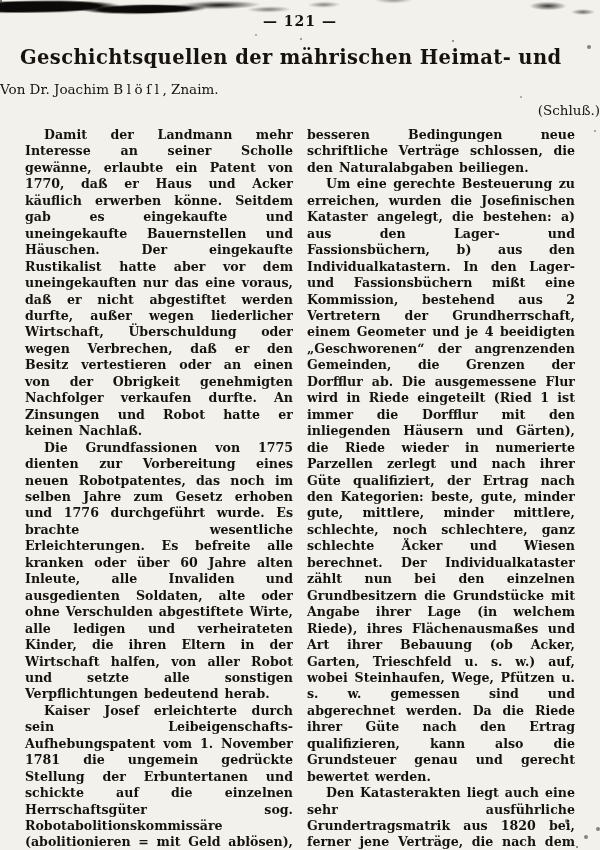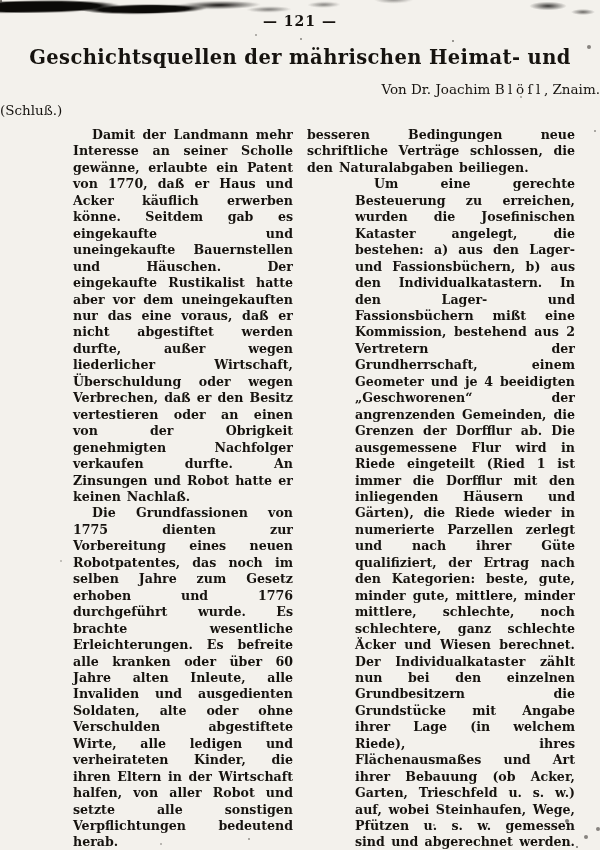--- a/index.html
+++ b/index.html
@@ -47,41 +47,41 @@
       566px 820px 0 1px rgba(25,22,18,.55),
       585px 836px 0 1px rgba(25,22,18,.5),
       576px 846px 0 0 rgba(25,22,18,.6),
       597px 828px 0 1px rgba(25,22,18,.5);
   }
   .page-number{
     text-align:center;margin-top:13px;
     font-size:14px;font-weight:bold;letter-spacing:1px;
   }
   .title{
-    margin:17px 20px 0;text-align:center;
+    margin:17px 20px 0;text-align:left;
     font-size:19.5px;line-height:24px;font-weight:bold;
     letter-spacing:.4px;
   }
   .byline{
-    text-align:right;margin-top:11px;font-size:13.5px;
+    text-align:left;margin-top:11px;font-size:13.5px;
   }
   .byline .spaced{letter-spacing:3.5px;}
   .schluss{
-    text-align:left;margin-top:5px;font-size:13.5px;
+    text-align:right;margin-top:5px;font-size:13.5px;padding-left:34px;
   }
   .cols{
     display:flex;gap:14px;padding:9px 25px 0;
   }
   .col{
     width:268px;
     font-size:12.6px;line-height:16.45px;font-weight:bold;
     text-align:justify;word-spacing:1.6px;
   }
   .col p{margin:0;}
-  .col p.indent{text-indent:19px;margin-left:48px;}
+  .col p.indent{text-indent:19px;}
   .col p + p{margin-top:0;}
 </style>
 </head>
 <body>
 
 <div class="page">
   <div class="smudge"></div>
   <div class="smudge2"></div>
   <div class="specks"></div>
 

